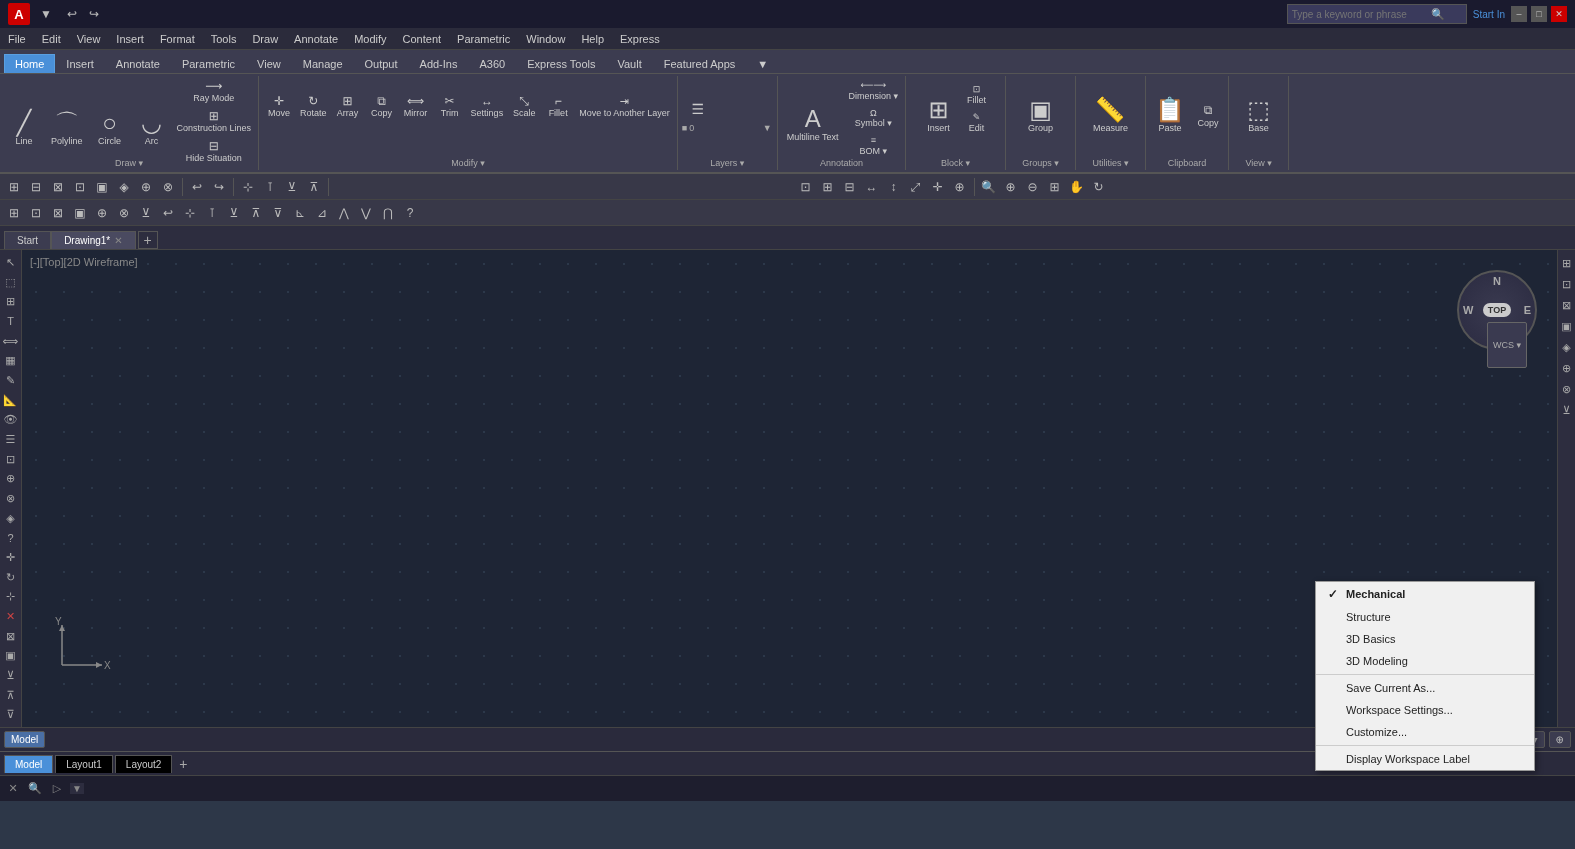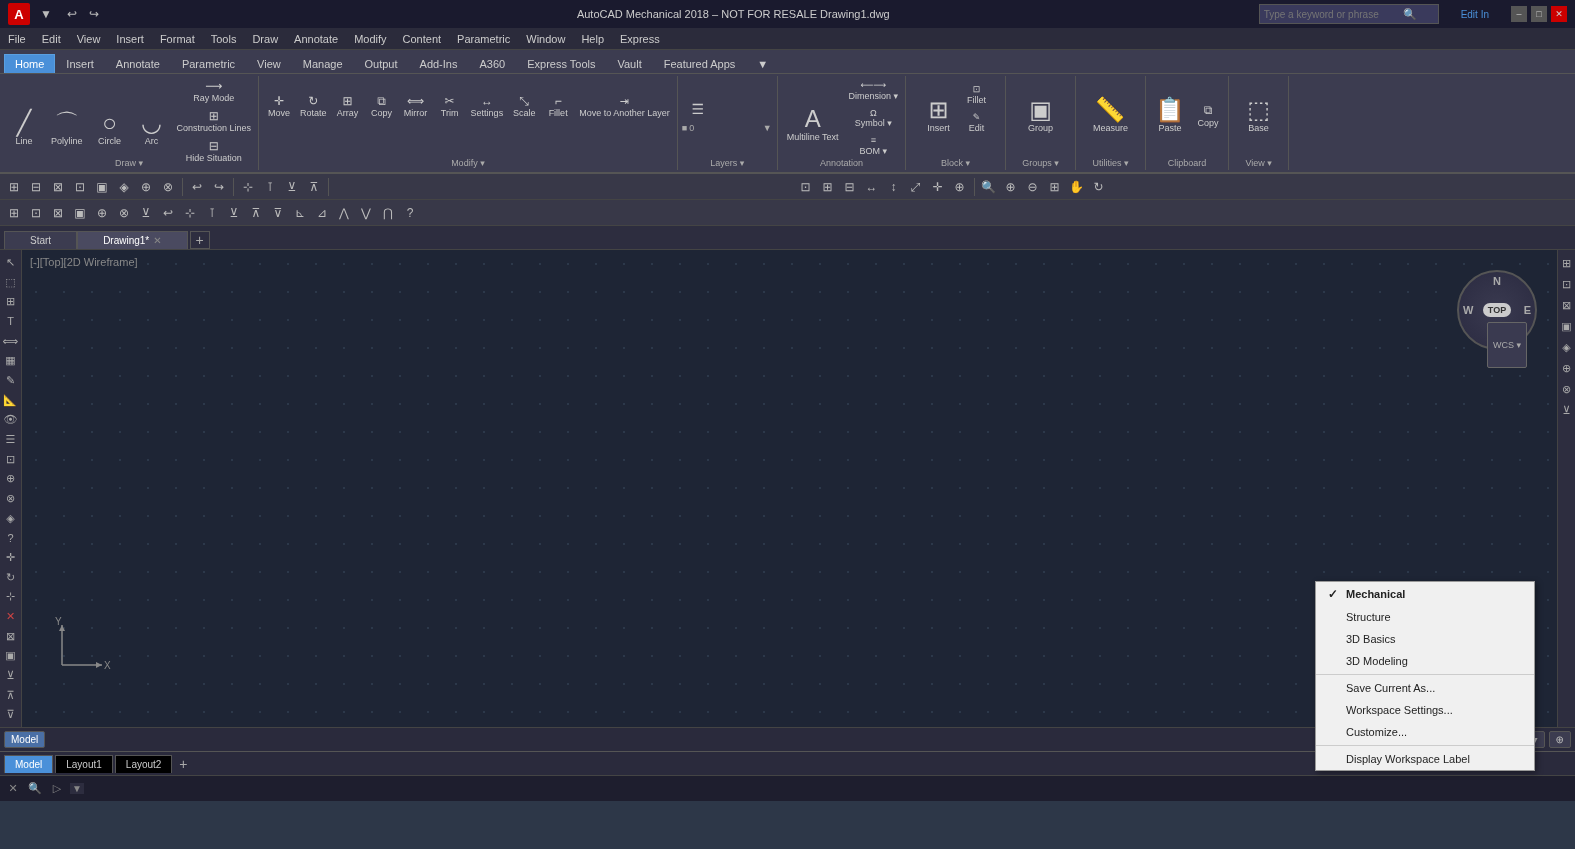--- a/index.html
+++ b/index.html
@@ -163,21 +163,21 @@
     
     #tab-bar {
       background: #2d2d3f;
       height: 24px;
       display: flex;
       align-items: flex-end;
       padding: 0 4px;
       border-bottom: 1px solid #444;
     }
     .doc-tab {
-      padding: 3px 25px;
+      padding: 3px 12px;
       background: #3c3c50;
       color: #ccc;
       cursor: pointer;
       font-size: 10px;
       border: 1px solid #555;
       border-bottom: none;
       display: flex;
       align-items: flex-end;
       gap: 4px;
     }
@@ -383,27 +383,26 @@
 
 <div id="title-bar">
   <div style="display:flex;align-items:center;gap:6px;width:200px;">
     <span style="background:#c00;color:#fff;font-weight:bold;font-size:13px;width:22px;height:22px;display:flex;align-items:center;justify-content:center;border-radius:2px;">A</span>
     <div class="tb-btn">▼</div>
     <div style="display:flex;gap:2px;">
       <div class="tb-btn">↩</div>
       <div class="tb-btn">↪</div>
     </div>
   </div>
-  <div class="title-text">AutoCAD Mechanical 2018 – NOT FOR RESALE    Drawing1.dwg</div>
-  <div style="display:flex;align-items:center;gap:22px;">
+  <div style="display:flex;align-items:center;gap:6px;">
     <div class="search-box">
       <input type="text" placeholder="Type a keyword or phrase" style="">
       <span style="color:#888;font-size:11px;">🔍</span>
     </div>
-    <span style="color:#4a90d9;font-size:10px;cursor:pointer;">Edit In</span>
+    <span style="color:#4a90d9;font-size:10px;cursor:pointer;">Start In</span>
     <div class="window-controls">
       <span>–</span>
       <span>□</span>
       <span style="background:#c00;">✕</span>
     </div>
   </div>
 </div>
 
 <div id="menu-bar">
   <div class="menu-item">File</div>

